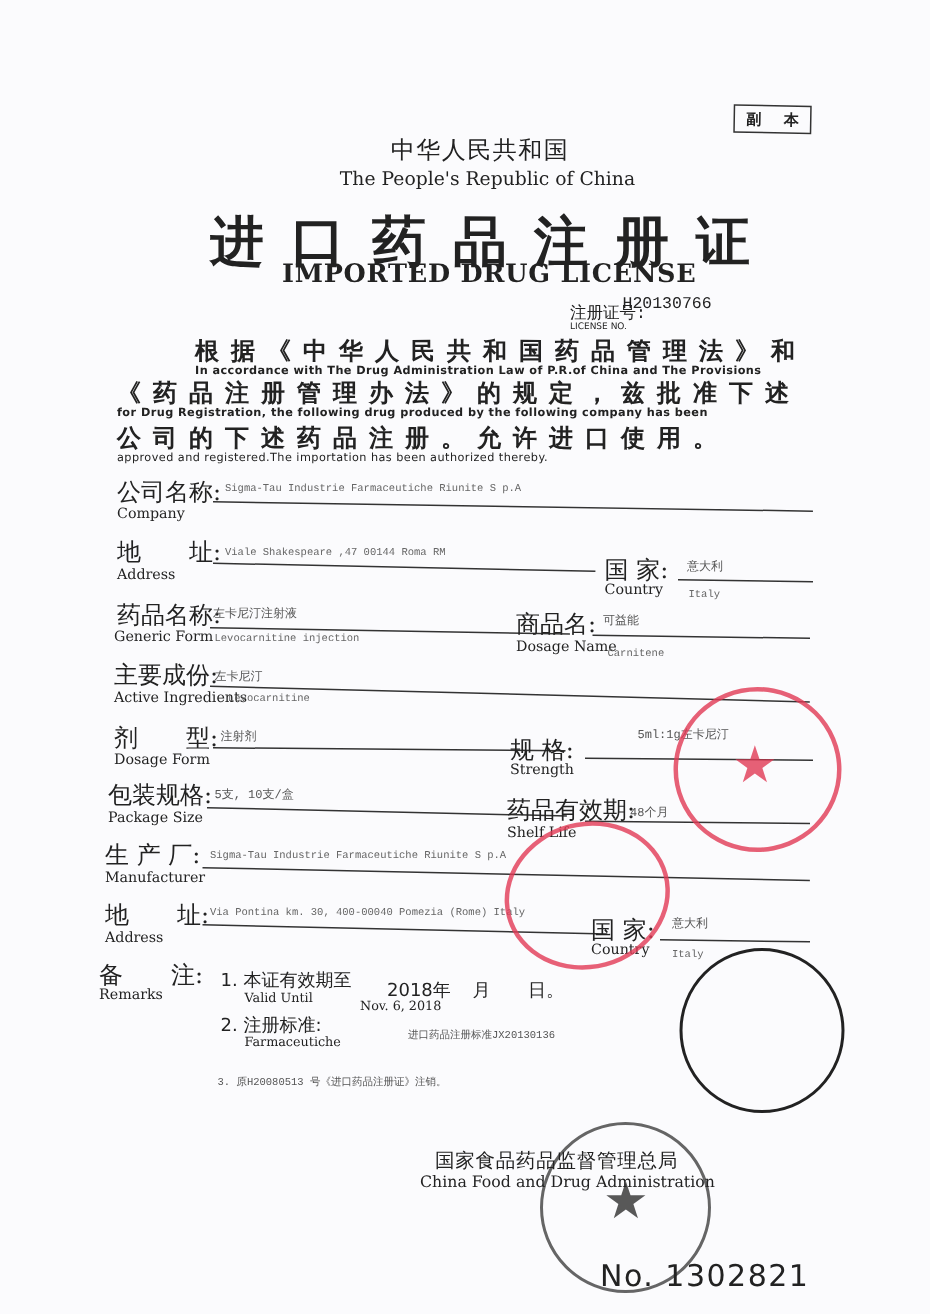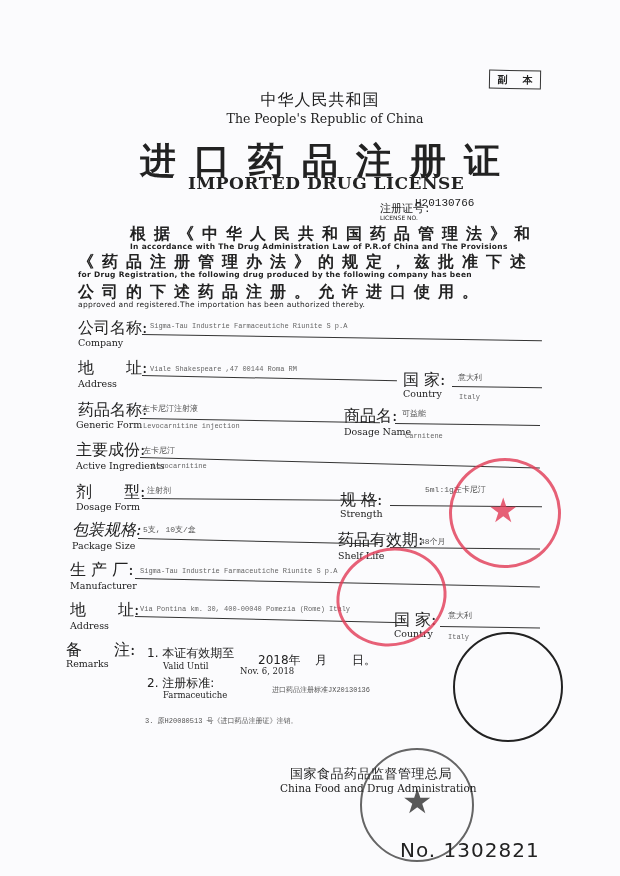--- a/index.html
+++ b/index.html
@@ -93,21 +93,21 @@
 <div class="abs label-cn" style="left:76px;top:482px;">剂　　型:</div>
 <div class="abs label-en" style="left:76px;top:501px;">Dosage Form</div>
 <div class="abs val-cn" style="left:147px;top:485px;">注射剂</div>
 <div class="abs line" style="left:142px;top:498px;width:235px;transform:rotate(0.5deg);"></div>
 
 <div class="abs label-cn" style="left:340px;top:490px;">规 格:</div>
 <div class="abs label-en" style="left:340px;top:508px;">Strength</div>
 <div class="abs val-cn" style="left:425px;top:484px;">5ml:1g左卡尼汀</div>
 <div class="abs line" style="left:390px;top:505px;width:152px;transform:rotate(0.5deg);"></div>
 
-<div class="abs label-cn" style="left:72px;top:520px;font-style:italic;">包装规格:</div>
+<div class="abs label-cn" style="left:72px;top:520px;">包装规格:</div>
 <div class="abs label-en" style="left:72px;top:540px;">Package Size</div>
 <div class="abs val-cn" style="left:143px;top:524px;">5支, 10支/盒</div>
 <div class="abs line" style="left:138px;top:538px;width:240px;transform:rotate(1.3deg);"></div>
 
 <div class="abs label-cn" style="left:338px;top:530px;">药品有效期:</div>
 <div class="abs label-en" style="left:338px;top:550px;">Shelf Life</div>
 <div class="abs val-cn" style="left:420px;top:536px;text-align:center;">48个月</div>
 <div class="abs line" style="left:390px;top:547px;width:150px;transform:rotate(0.6deg);"></div>
 
 <div class="abs label-cn" style="left:70px;top:560px;">生 产 厂:</div>

